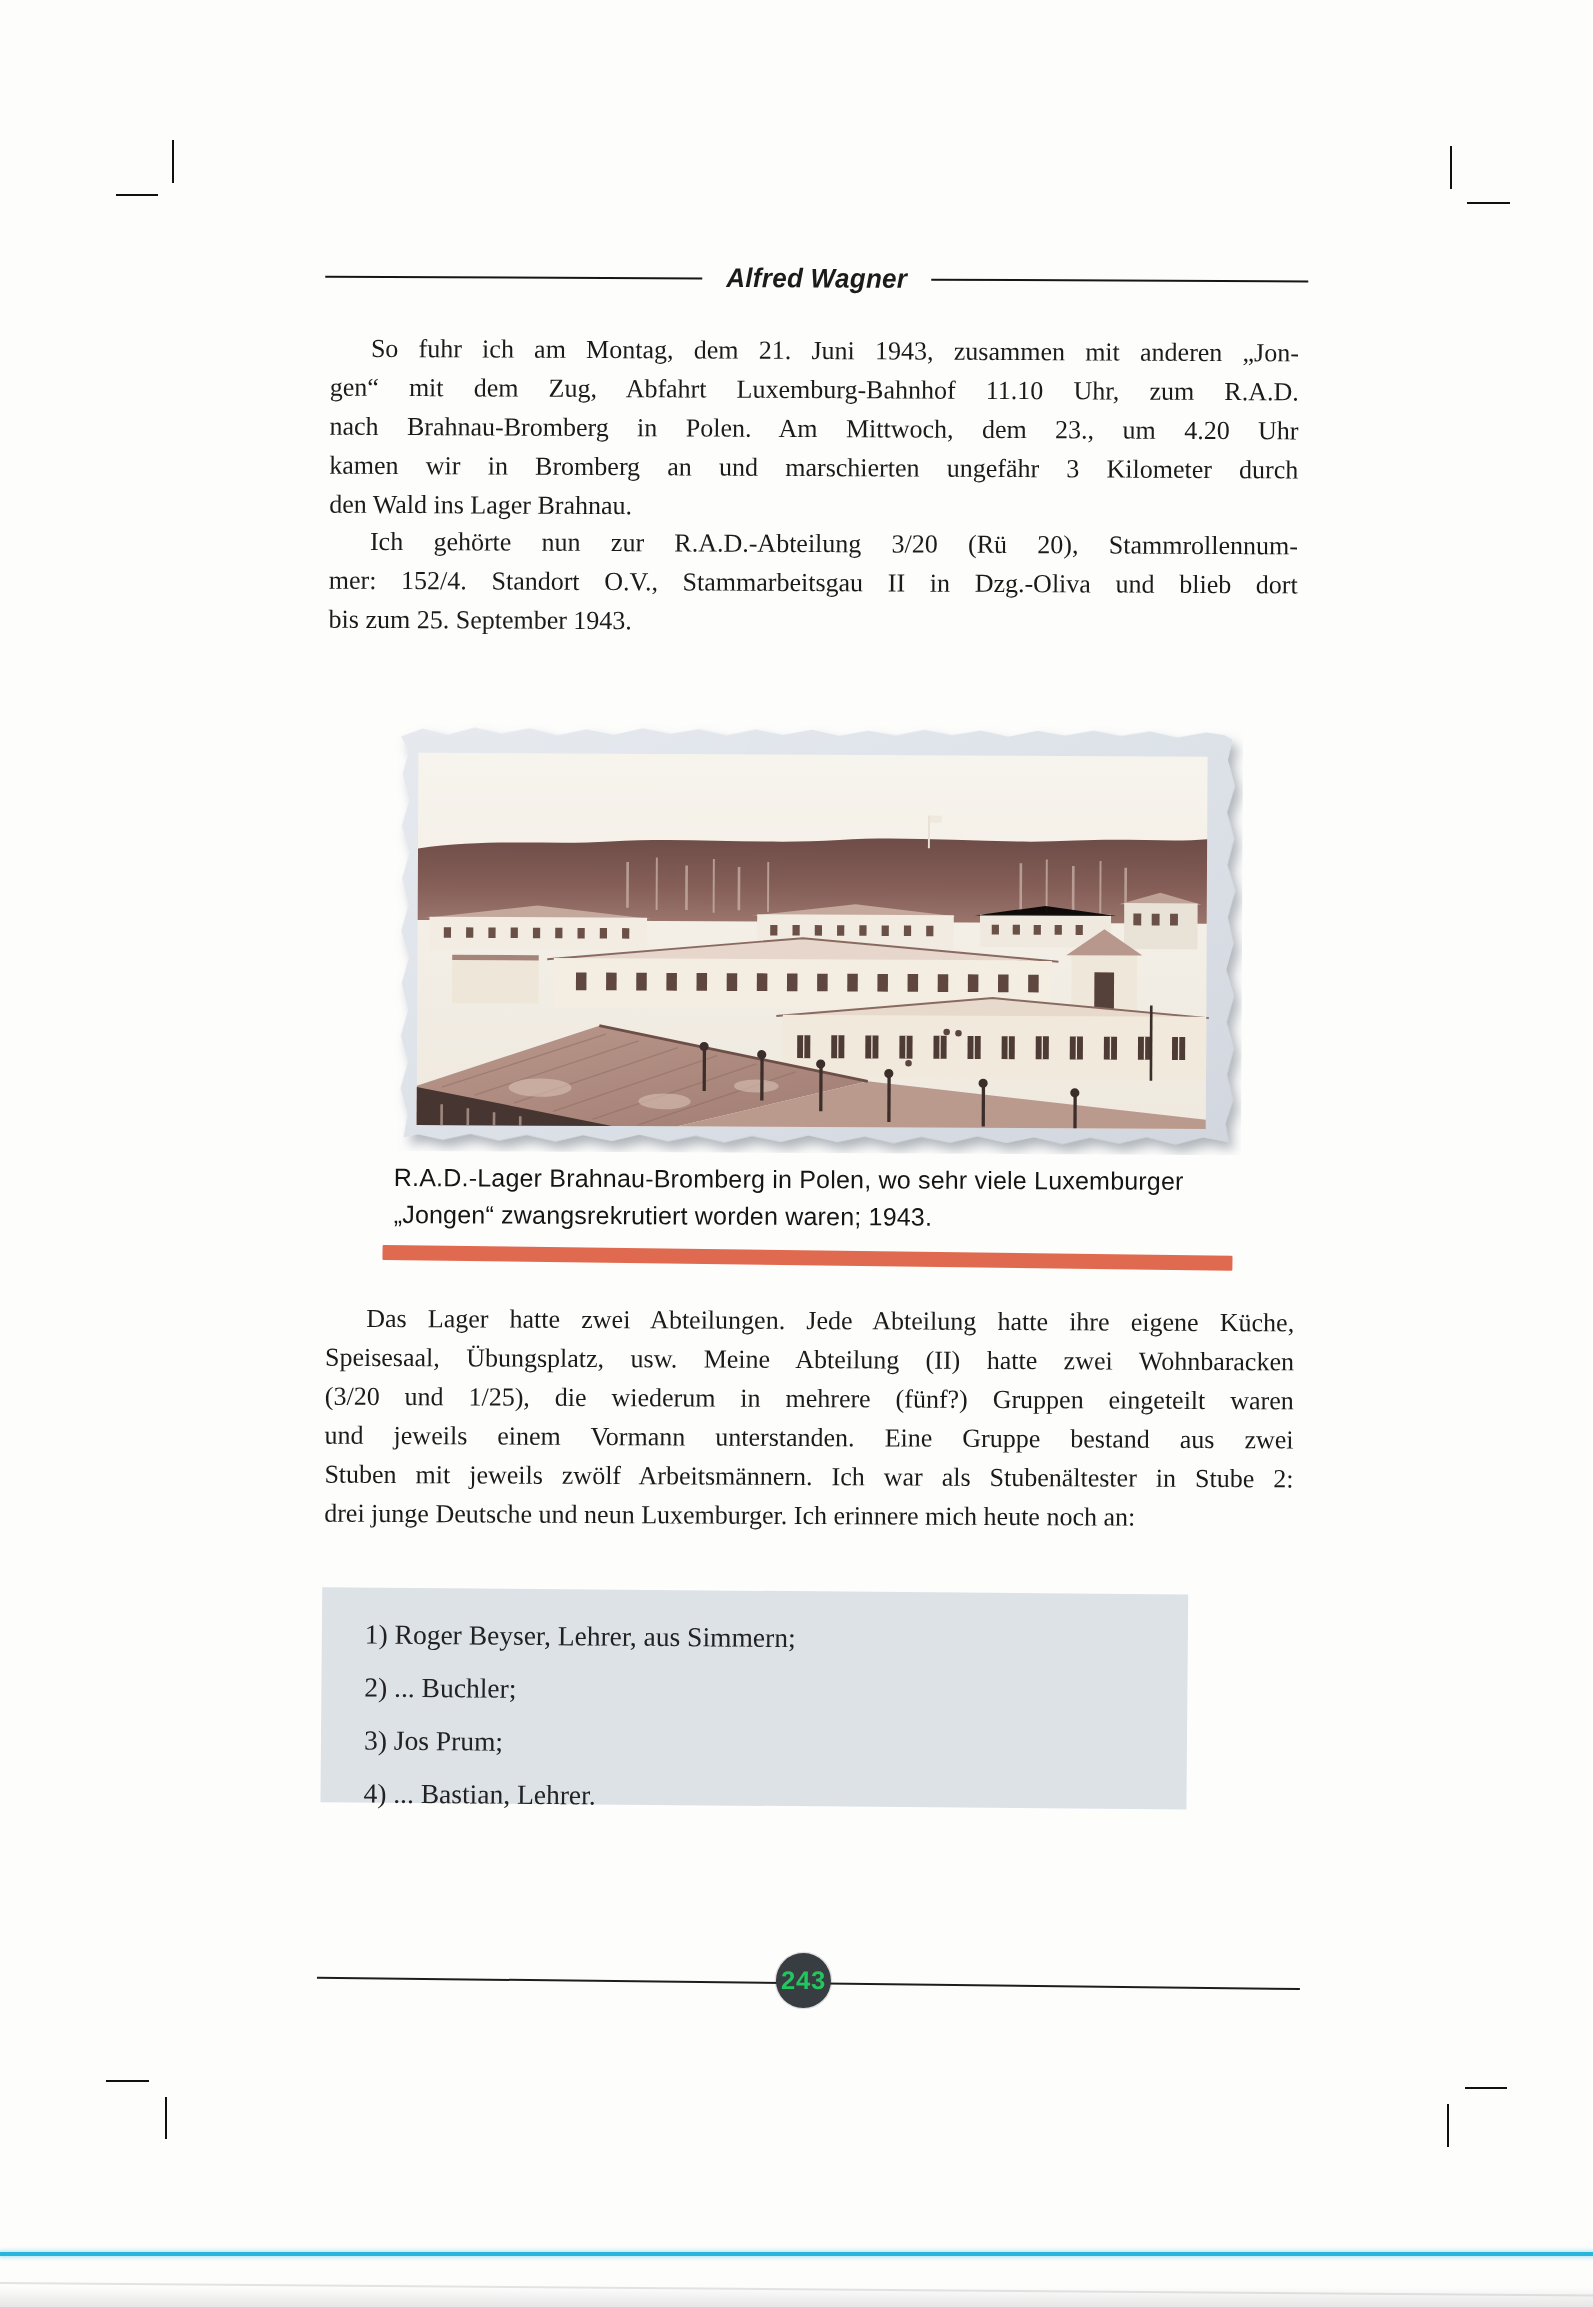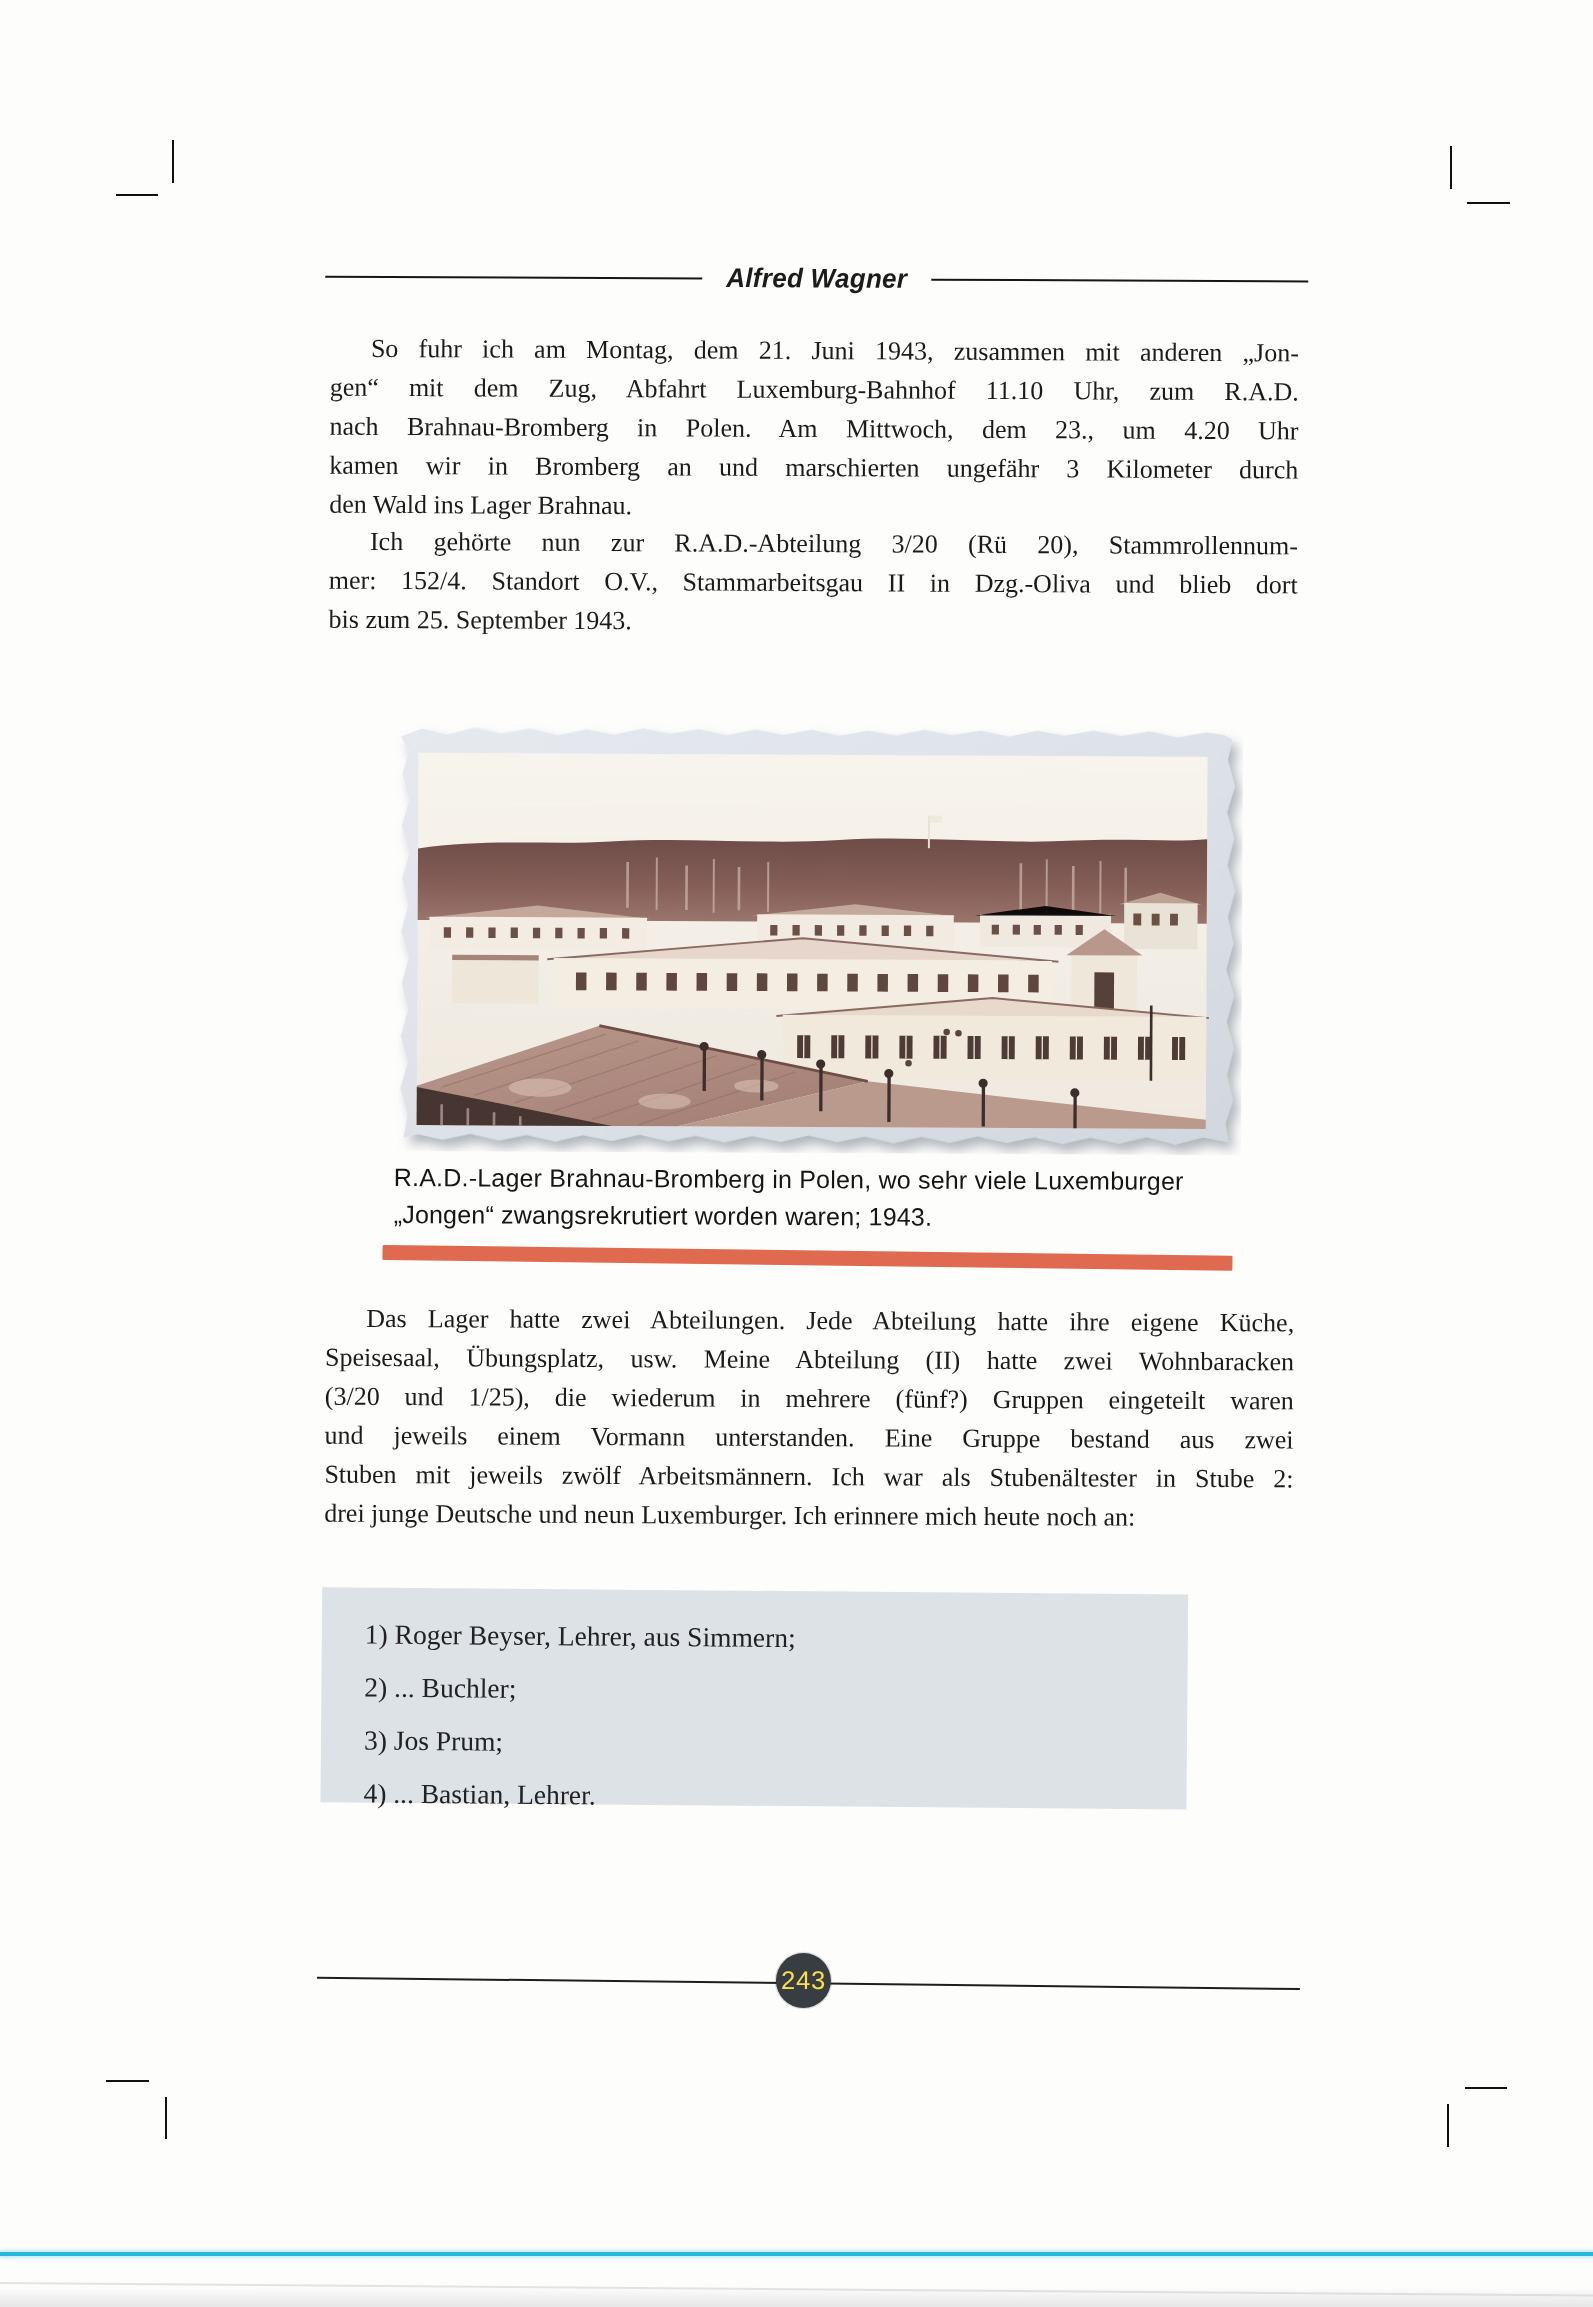--- a/index.html
+++ b/index.html
@@ -56,21 +56,21 @@
   .list-item{font-size:27.5px;line-height:53px;white-space:nowrap;color:#222;}
 
   
   .footer{position:absolute;left:321px;top:1950px;width:983px;height:85px;}
   .footer .rule{position:absolute;left:0;top:29px;width:983px;height:2px;
       background:#1d1d1d;transform:rotate(0.38deg);transform-origin:left center;}
   .page-badge{position:absolute;left:459px;top:2.6px;width:55px;height:55px;
       border-radius:50%;background:var(--badge-dark,#383d42);
       display:flex;align-items:center;justify-content:center;
       font-family:"Liberation Sans","DejaVu Sans",sans-serif;
-      font-size:25.6px;font-weight:400;color:#fde047;letter-spacing:0.7px;
+      font-size:25.6px;font-weight:700;color:#22c55e;letter-spacing:0.7px;
       box-shadow:0 0 0 1.3px rgba(40,45,50,.15);}
 
   
   .cyan-line{position:absolute;left:0;top:2252px;width:1594px;height:3.9px;
       background:var(--accent-cyan,#29b6dc);
       box-shadow:0 0 4.6px 1.3px rgba(80,195,228,.45);}
   .edge-shade{position:absolute;left:0;bottom:0;width:1594px;height:19.7px;
       background:linear-gradient(180deg,rgba(190,190,192,0) 0%,rgba(178,178,182,.3) 100%);}
   .edge-crease{position:absolute;left:0;top:2282px;width:1594px;height:2px;
       background:rgba(150,150,154,.25);transform:rotate(0.45deg);transform-origin:left center;}

